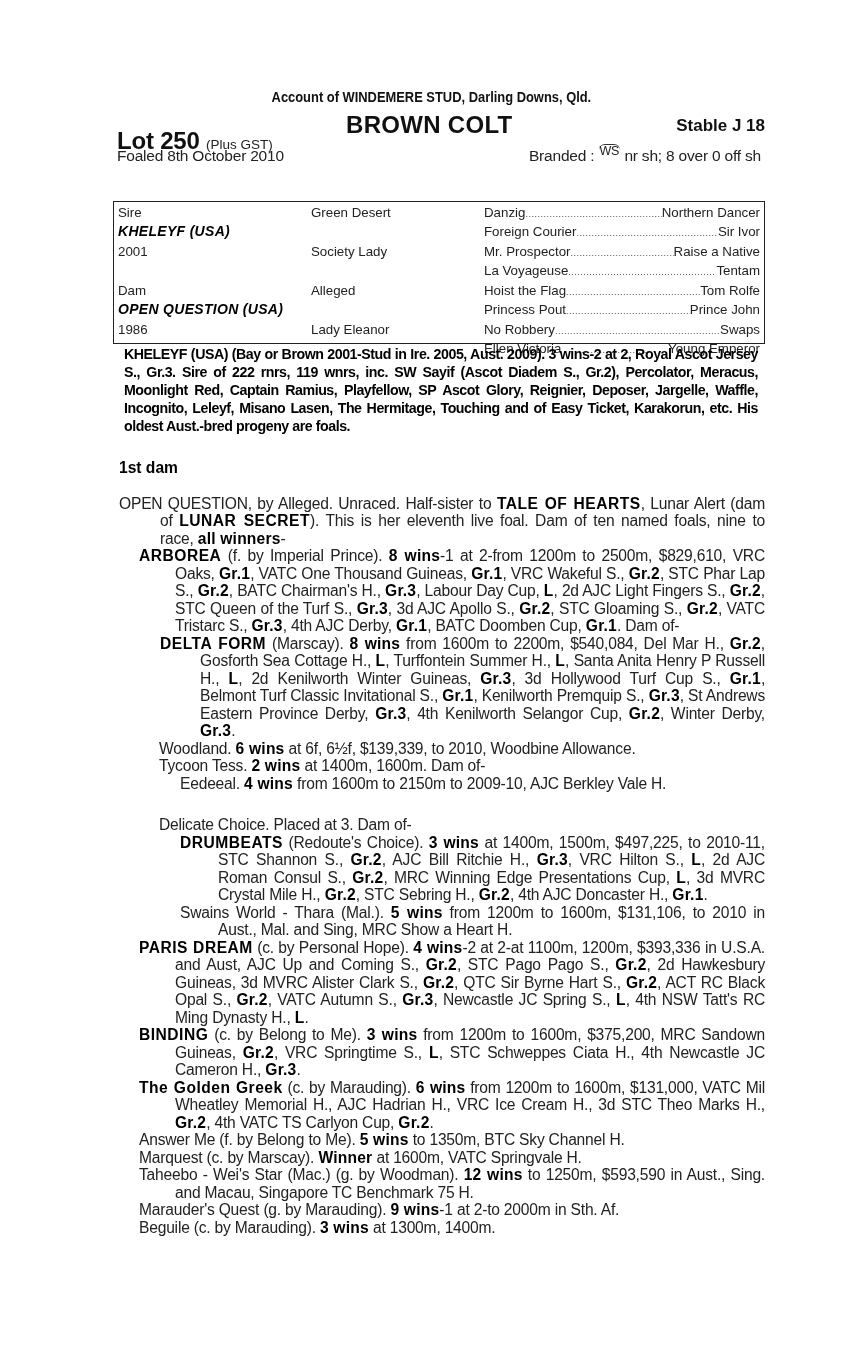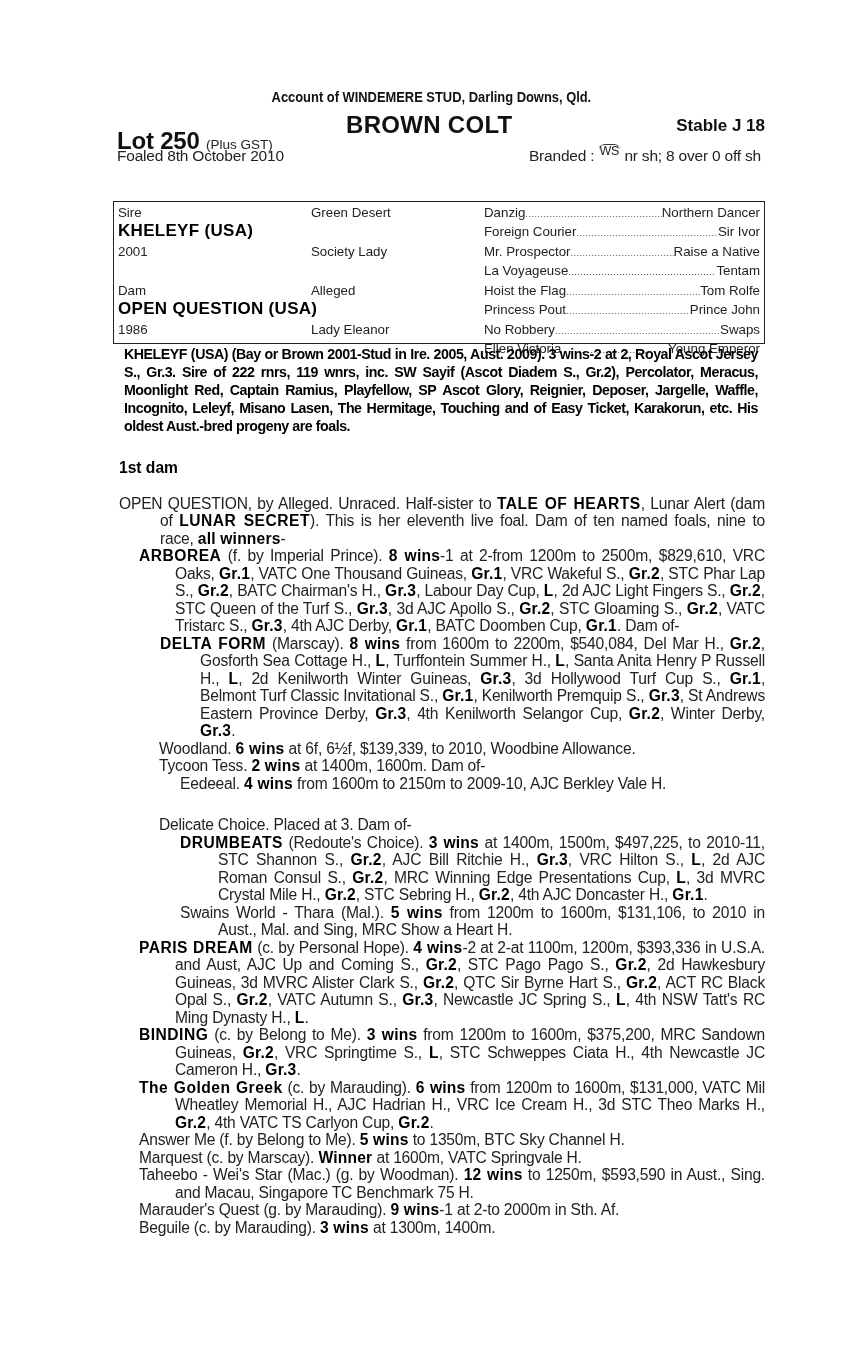--- a/index.html
+++ b/index.html
@@ -16,21 +16,21 @@
 
   #foal-row { position:absolute; top:147px; left:117px; width:650px; height:20px;
     font-family:"Liberation Sans", sans-serif; font-size:15.5px; color:#222; }
   #foaled { position:absolute; left:0; top:0; letter-spacing:-0.2px; }
   #branded { position:absolute; right:6px; top:0; letter-spacing:-0.2px; white-space:nowrap; }
   .brand-mark { display:inline-block; position:relative; font-size:12.5px; top:-6px; padding:0 1px; border-top:1px solid #333; border-radius:6px 6px 0 0; line-height:12px; }
 
   #pedigree { position:absolute; top:177px; left:113px; width:652px; height:143px;
     border:1.6px solid #222; box-sizing:border-box; font-family:"Liberation Sans", sans-serif;margin-top:24px; }
   .ped-cell { position:absolute; font-size:13.3px; color:#222; white-space:nowrap; line-height:16px; }
-  .ped-big { font-weight:900; font-size:17px; color:#000; letter-spacing:0.3px; }
+  .ped-big { font-weight:900; font-size:14px; color:#000; letter-spacing:0.3px;font-style:italic; }
   .ped-row { position:absolute; left:370px; width:276px; display:flex; font-size:13.3px; color:#222; line-height:16px; white-space:nowrap; }
   .ped-row .l { flex:0 0 auto; }
   .ped-row .dots { flex:1 1 auto; overflow:hidden; color:#444; }
   .ped-row .dots::before { content:"....................................................................................................."; letter-spacing:0.5px; font-size:9px; }
   .ped-row .r { flex:0 0 auto; }
 
   #bio { position:absolute; top:345px; left:124px; width:634px; font-family:"Liberation Sans", sans-serif;
     font-weight:900; font-size:14.2px; line-height:18px; text-align:justify; letter-spacing:-0.45px; color:#000; }
 
   #dam-section { position:absolute; top:459px; left:119px; width:646px; font-family:"Liberation Sans", sans-serif; font-size:15.6px; line-height:17.5px; color:#222; }

